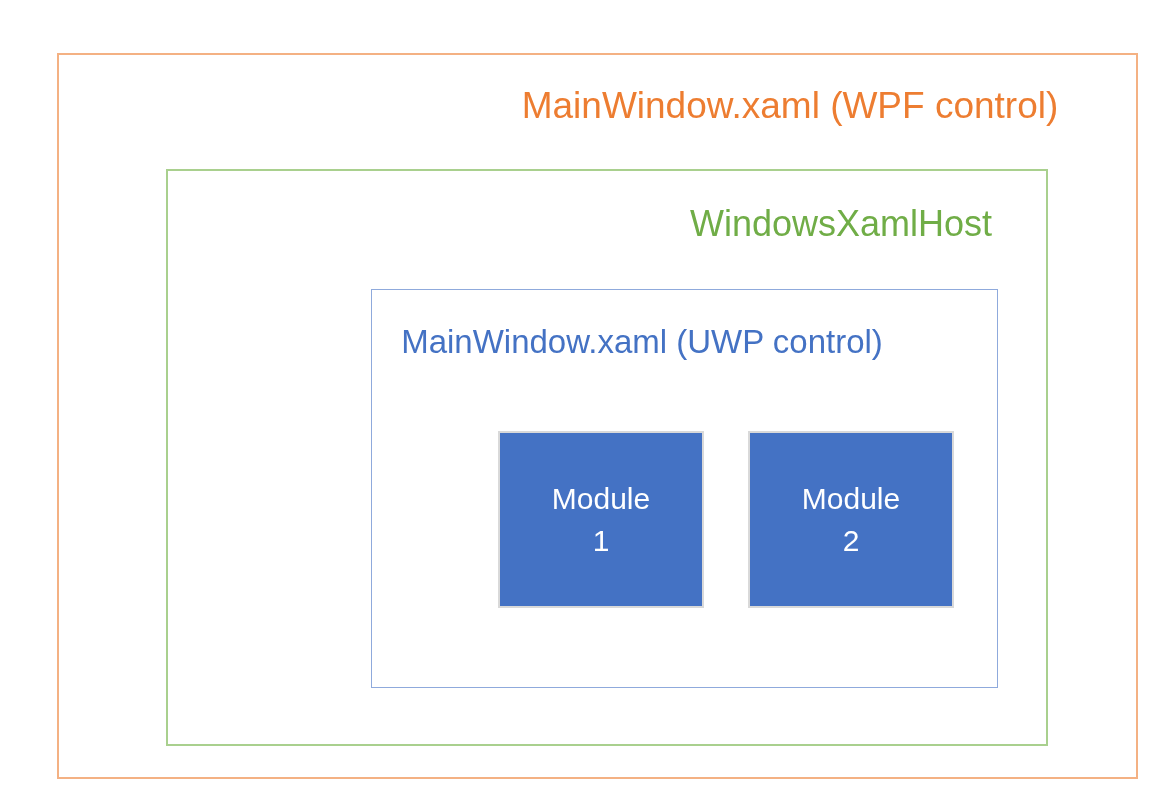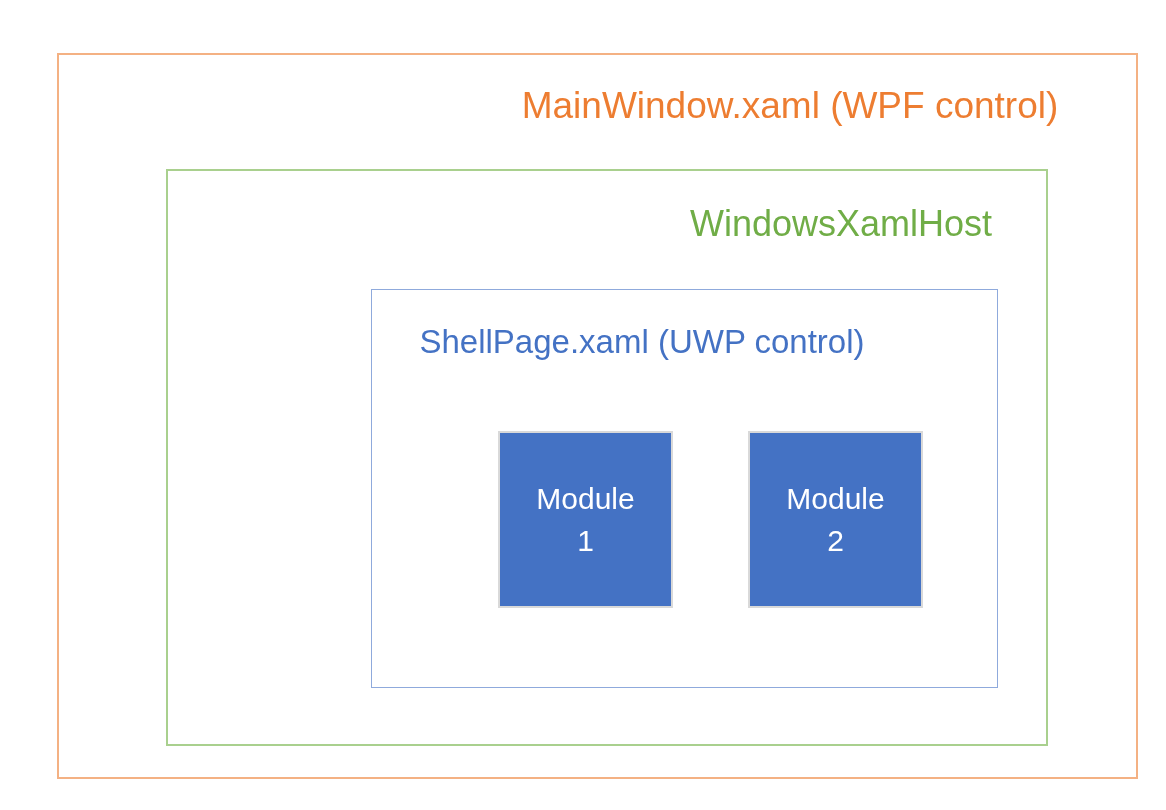--- a/index.html
+++ b/index.html
@@ -67,21 +67,21 @@
   }
   #shell-label {
     left: 270px; top: 33px;
     font-size: 33px;
     color: var(--blue-text);
   }
   
   .module {
     position: absolute;
     top: 141px;
-    width: 175px; height: 177px;
+    width: 206px; height: 177px;
     background: var(--module-fill);
     border: 2px solid var(--module-border);
     display: flex;
     align-items: center;
     justify-content: center;
     text-align: center;
   }
   #module-1 { left: 126px; }
   #module-2 { left: 376px; }
   .module-text {
@@ -96,21 +96,21 @@
 
 <div id="canvas">
 
   <div class="box" id="wpf-box">
     <div class="box-label" id="wpf-label">MainWindow.xaml (WPF control)</div>
 
     <div class="box" id="host-box">
       <div class="box-label" id="host-label">WindowsXamlHost</div>
 
       <div class="box" id="shell-box">
-        <div class="box-label" id="shell-label">ShellPage.xaml (UWP control)</div>
+        <div class="box-label" id="shell-label">MainWindow.xaml (UWP control)</div>
 
         <div class="module" id="module-1">
           <div class="module-text">Module
 1</div>
         </div>
 
         <div class="module" id="module-2">
           <div class="module-text">Module
 2</div>
         </div>

